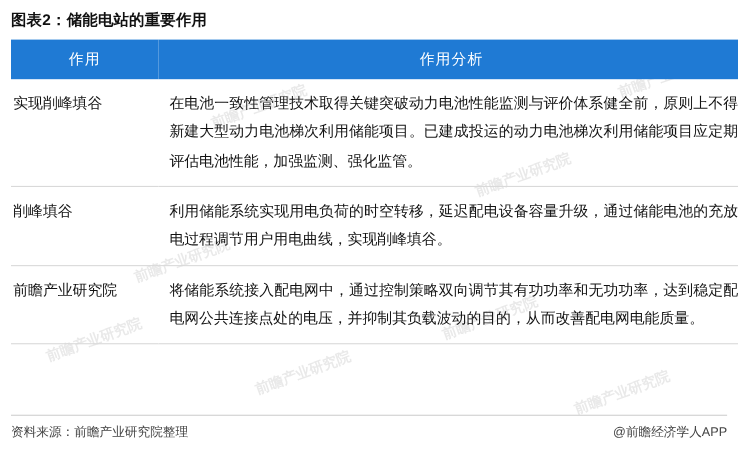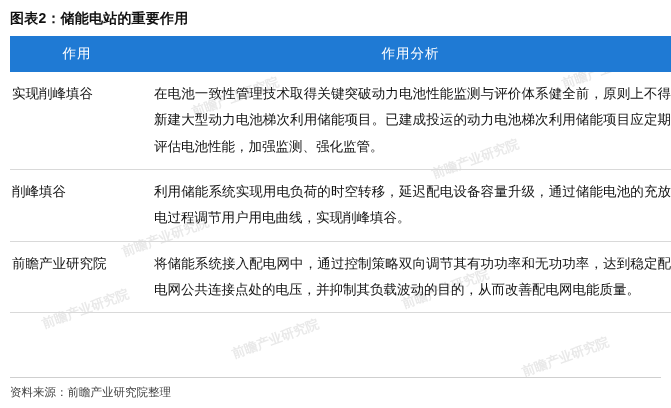--- a/index.html
+++ b/index.html
@@ -151,15 +151,16 @@
         <td class="cell-label">前瞻产业研究院</td>
         <td class="cell-body">将储能系统接入配电网中，通过控制策略双向调节其有功功率和无功功率，达到稳定配电网公共连接点处的电压，并抑制其负载波动的目的，从而改善配电网电能质量。</td>
       </tr>
     </tbody>
   </table>
 
   <div class="footer-line"></div>
 
   <div class="footer">
     <span class="src">资料来源：前瞻产业研究院整理</span>
+    <span class="brand">@前瞻经济学人APP</span>
   </div>
 
 </div>
 
 </body></html>

